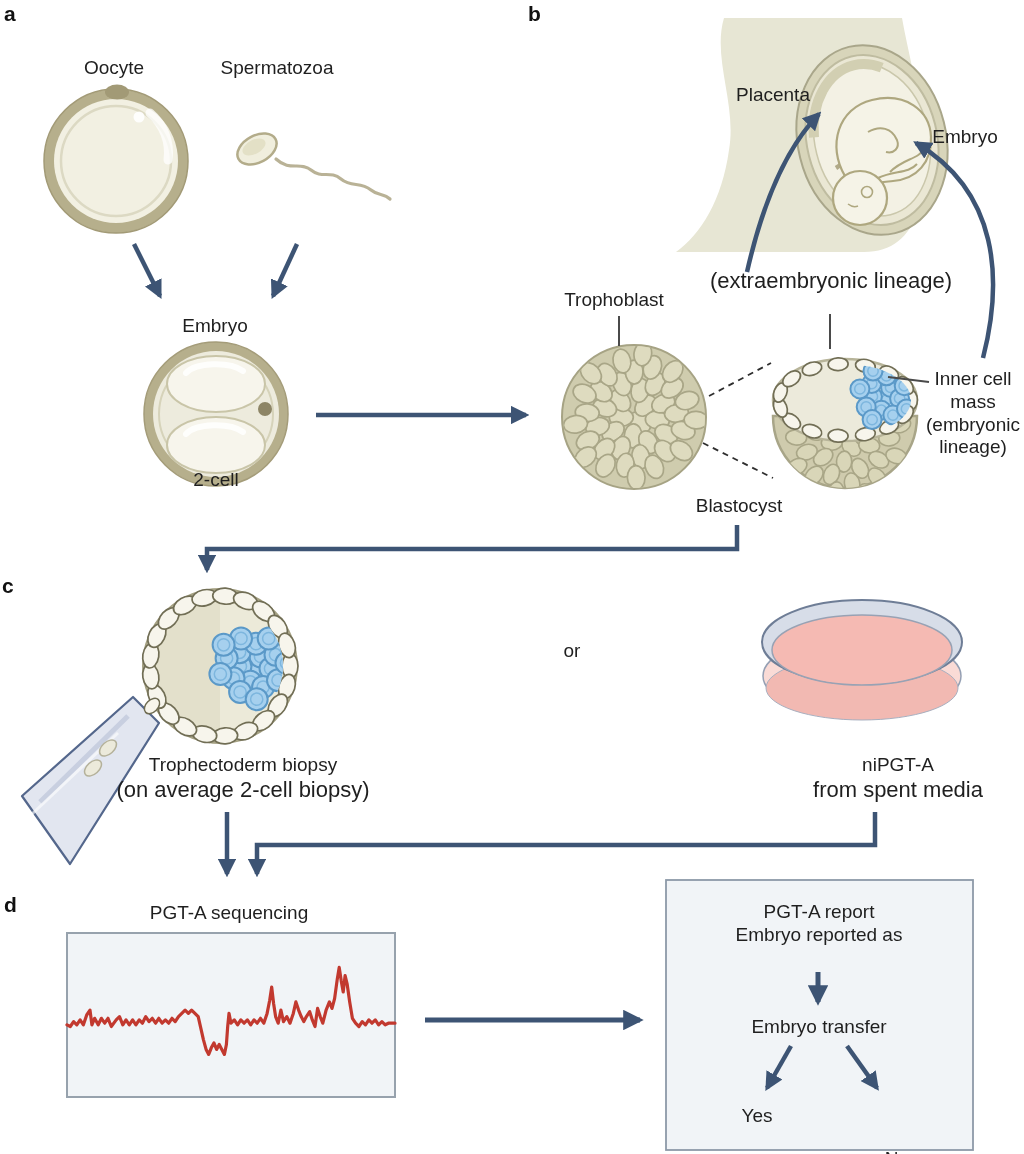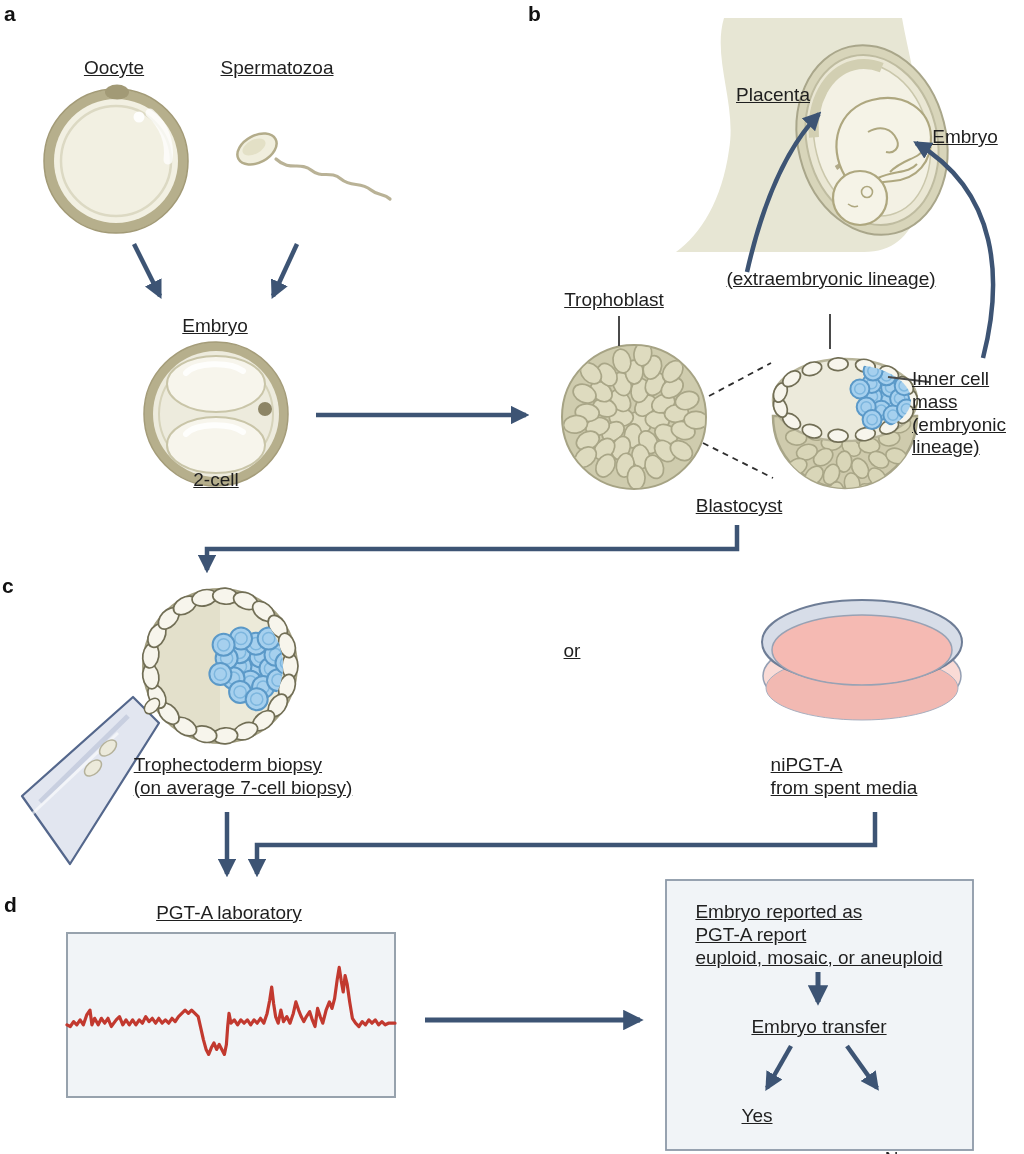--- a/index.html
+++ b/index.html
@@ -1,21 +1,21 @@
 <!DOCTYPE html>
 <html><head>
 <meta charset="utf-8">
 <style>
   html,body{margin:0;padding:0;background:#fff;}
   #canvas{position:relative;width:1024px;height:1154px;background:#ffffff;overflow:hidden;
           font-family:"Liberation Sans","DejaVu Sans",sans-serif;color:#1f1f1f;}
   #art{position:absolute;left:0;top:0;width:1024px;height:1154px;pointer-events:none;}
   .lbl{position:absolute;font-size:19px;line-height:1.2;color:#1f1f1f;white-space:nowrap;
-       transform:translateX(-50%);z-index:2;text-decoration:underline;}
-  .lbl .sub{font-size:19px;}
+       transform:translateX(-50%);text-align:center;z-index:2;}
+  .lbl .sub{font-size:22px;}
   .panel-letter{position:absolute;font-weight:bold;font-size:21px;color:#111;z-index:2;}
   .wrap{white-space:normal;}
 </style>
 </head>
 <body>
 
 <div id="canvas">
 
 <svg id="art" viewBox="0 0 1024 1154" xmlns="http://www.w3.org/2000/svg">
   <defs>
@@ -344,31 +344,30 @@
 <div class="lbl" style="left:965px;top:126px">Embryo</div>
 <div class="lbl" style="left:614px;top:289px">Trophoblast</div>
 <div class="lbl" style="left:831px;top:268px">
   <div class="sub">(extraembryonic lineage)</div>
 </div>
 <div class="lbl wrap" style="left:973px;top:368px;width:122px">Inner cell mass (embryonic lineage)</div>
 <div class="lbl" style="left:739px;top:495px">Blastocyst</div>
 
 <div class="lbl" style="left:243px;top:754px">
   <div>Trophectoderm biopsy</div>
-  <div class="sub">(on average 7-cell biopsy)</div>
+  <div class="sub">(on average 2-cell biopsy)</div>
 </div>
 <div class="lbl" style="left:572px;top:640px">or</div>
-<div class="lbl" style="left:844px;top:754px">
+<div class="lbl" style="left:898px;top:754px">
   <div>niPGT-A</div>
   <div class="sub">from spent media</div>
 </div>
 
-<div class="lbl" style="left:229px;top:902px">PGT-A laboratory</div>
+<div class="lbl" style="left:229px;top:902px">PGT-A sequencing</div>
 <div class="lbl" style="left:819px;top:901px">
+  <div>PGT-A report</div>
   <div>Embryo reported as</div>
-  <div>PGT-A report</div>
-  <div>euploid, mosaic, or aneuploid</div>
 </div>
 <div class="lbl" style="left:819px;top:1016px">Embryo transfer</div>
 <div class="lbl" style="left:757px;top:1105px">Yes</div>
 <div class="lbl" style="left:897px;top:1148px">No</div>
 
 </div>
 
 </body></html>

